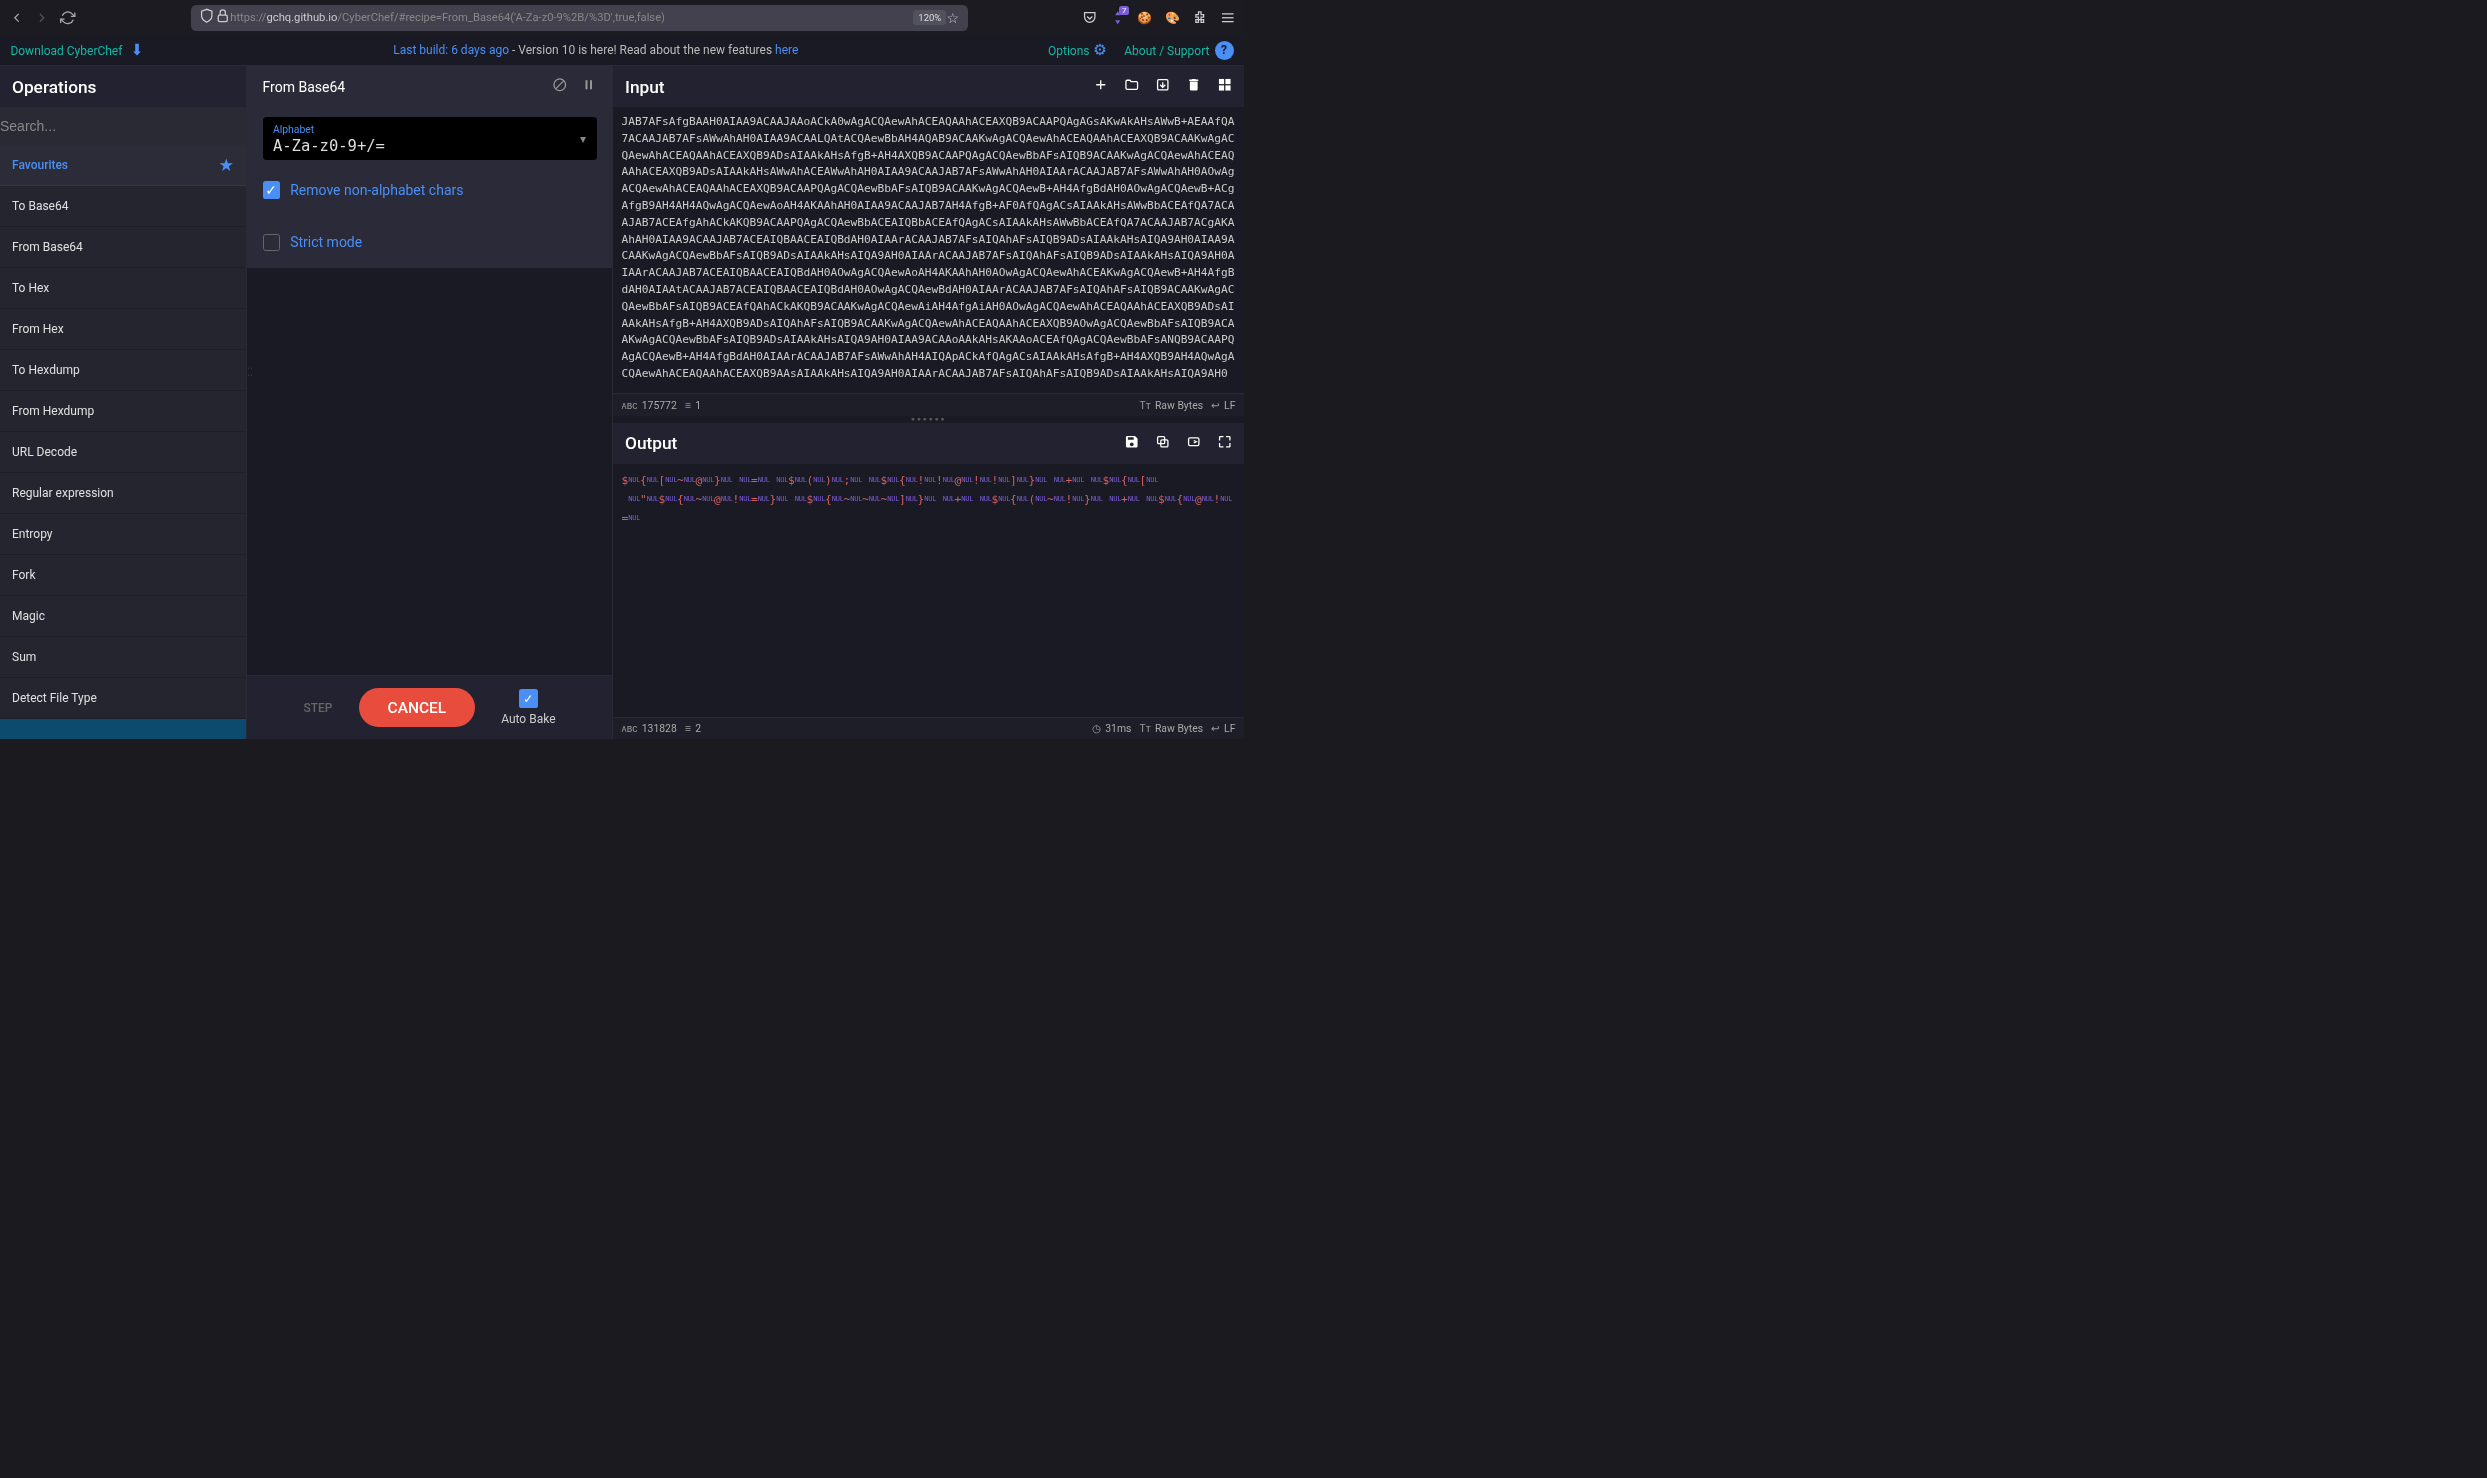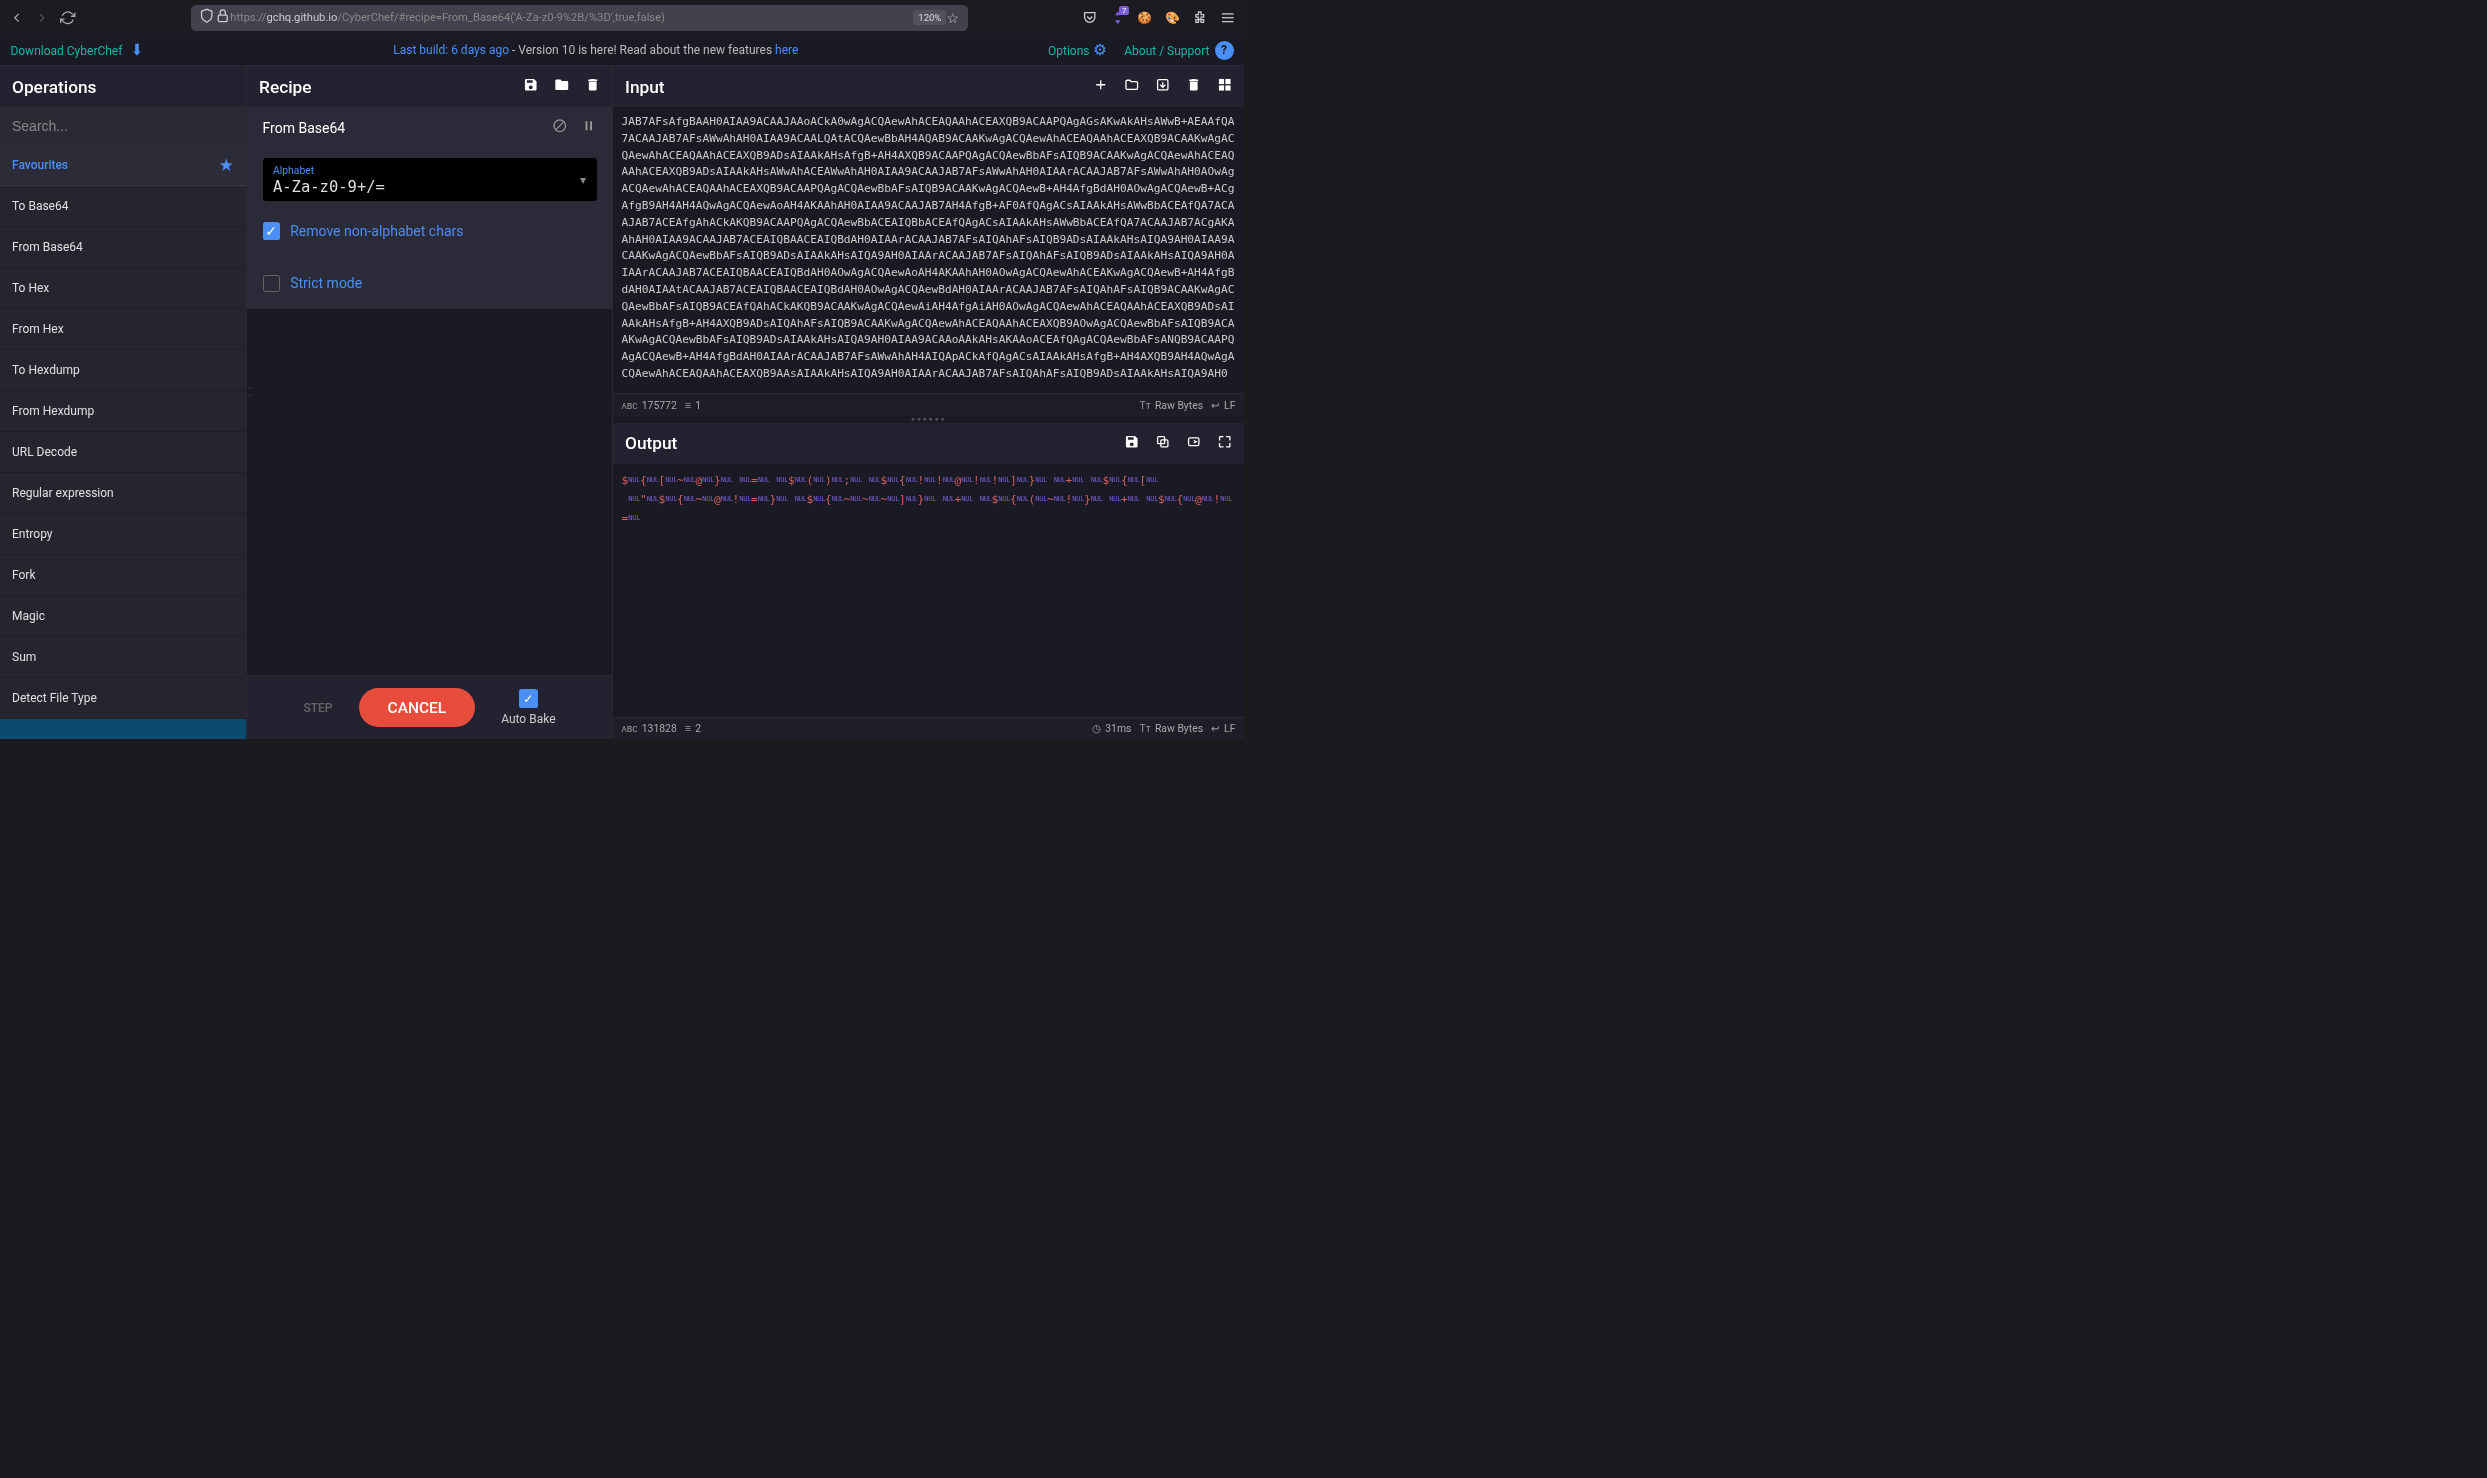--- a/index.html
+++ b/index.html
@@ -79,21 +79,21 @@
   font-weight: 500;
   color: #fff;
 }
 .col-header .icons { display: flex; gap: 15.5px; }
 .col-header .hicon { cursor: pointer; color: #fff; font-size: 15.5px; }
 .search-box {
   height: 38px;
   background: #2a2a35;
   border: none;
   color: #aaa;
-  padding: 0 12px;
+  padding: 0 0;
   font-size: 14px;
   width: 100%;
 }
 .search-box::placeholder { color: #888; }
 .favourites {
   height: 41px;
   background: #2c2c38;
   display: flex;
   align-items: center;
   justify-content: space-between;
@@ -315,34 +315,20 @@
     <div class="op-item">URL Decode</div>
     <div class="op-item">Regular expression</div>
     <div class="op-item">Entropy</div>
     <div class="op-item">Fork</div>
     <div class="op-item">Magic</div>
     <div class="op-item">Sum</div>
     <div class="op-item">Detect File Type</div>
   </div>
 
   <div class="col recipe">
-    <div class="col-header">
-      <span>Recipe</span>
-      <div class="icons">
-        <span class="hicon"><svg viewBox="0 0 24 24" fill="currentColor">
-              <path d="M17 3H5a2 2 0 00-2 2v14a2 2 0 002 2h14a2 2 0 002-2V7l-4-4zM12 19a3 3 0 110-6 3 3 0 010 6zm3-10H6V5h9v4z"></path>
-            </svg></span>
-        <span class="hicon"><svg viewBox="0 0 24 24" fill="currentColor">
-              <path d="M10 4H4a2 2 0 00-2 2v12a2 2 0 002 2h16a2 2 0 002-2V8a2 2 0 00-2-2h-8l-2-2z"></path>
-            </svg></span>
-        <span class="hicon"><svg viewBox="0 0 24 24" fill="currentColor">
-              <path d="M6 19a2 2 0 002 2h8a2 2 0 002-2V7H6v12zM19 4h-3.5l-1-1h-5l-1 1H5v2h14V4z"></path>
-            </svg></span>
-      </div>
-    </div>
     <div class="recipe-body" style="position:relative;">
       <span class="resize-handle">⋮⋮</span>
       <div class="op-instance">
         <div class="op-title">
           <span>From Base64</span>
           <div class="ctrls">
             <span><svg viewBox="0 0 24 24" width="17.3" height="17.3" fill="none" stroke="currentColor" stroke-width="2">
                   <circle cx="12" cy="12" r="9"></circle>
                   <line x1="6" y1="18" x2="18" y2="6"></line>
                 </svg></span>

